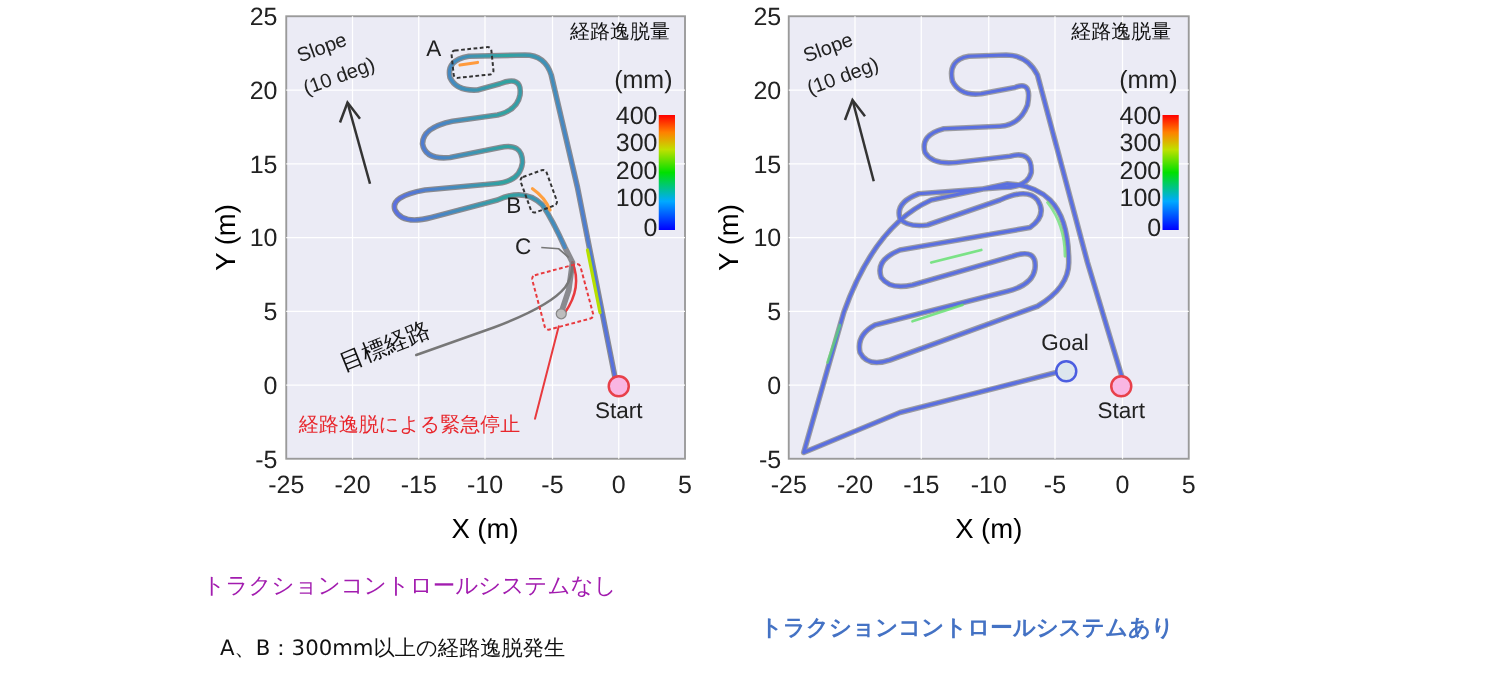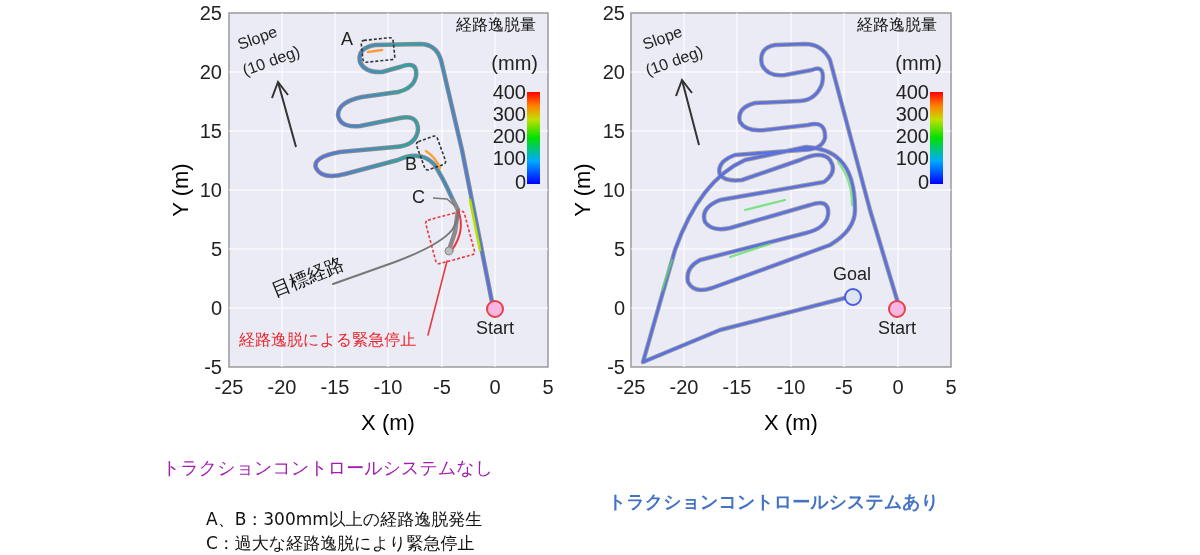--- a/index.html
+++ b/index.html
@@ -4,21 +4,21 @@
 <style>
   html, body { margin:0; padding:0; background:#ffffff; }
   body { width:1200px; height:555px; position:relative; overflow:hidden;
          font-family:"Liberation Sans", "DejaVu Sans", sans-serif; color:#222; }
   .fig { position:absolute; top:0; left:0; width:1200px; height:440px; }
   svg text { font-family:"Liberation Sans", "DejaVu Sans", sans-serif; }
   .caption { position:absolute; font-family:"DejaVu Sans", sans-serif; font-size:18px; }
   .cap-left { left:162px; top:456px; color:#a21caf; }
   .cap-right { left:608px; top:456px; color:#4472c4; font-weight:bold;margin-top:34px; }
   .notes { position:absolute; left:176px; top:507px; font-family:"DejaVu Sans", sans-serif;
-           font-size:17px; line-height:24px; color:#111;margin-left:30px; }
+           font-size:17px; line-height:24px; color:#111; }
 </style>
 </head>
 <body>
 
 <svg class="fig" width="1200" height="440" viewBox="0 0 1200 440" xmlns="http://www.w3.org/2000/svg">
   <defs>
     <linearGradient id="cbgrad" x1="0" y1="1" x2="0" y2="0">
       <stop offset="0" stop-color="#0000ff"></stop>
       <stop offset="0.25" stop-color="#00aaff"></stop>
       <stop offset="0.5" stop-color="#00e000"></stop>
@@ -192,14 +192,13 @@
         <text x="929" y="189">0</text>
       </g>
     </g>
   </g>
 </svg>
 
 <div class="caption cap-left">トラクションコントロールシステムなし</div>
 <div class="caption cap-right">トラクションコントロールシステムあり</div>
 <div class="notes">
   <div>A、B：300mm以上の経路逸脱発生</div>
-  <div>C：過大な経路逸脱により緊急停止</div>
 </div>
 
 </body></html>

